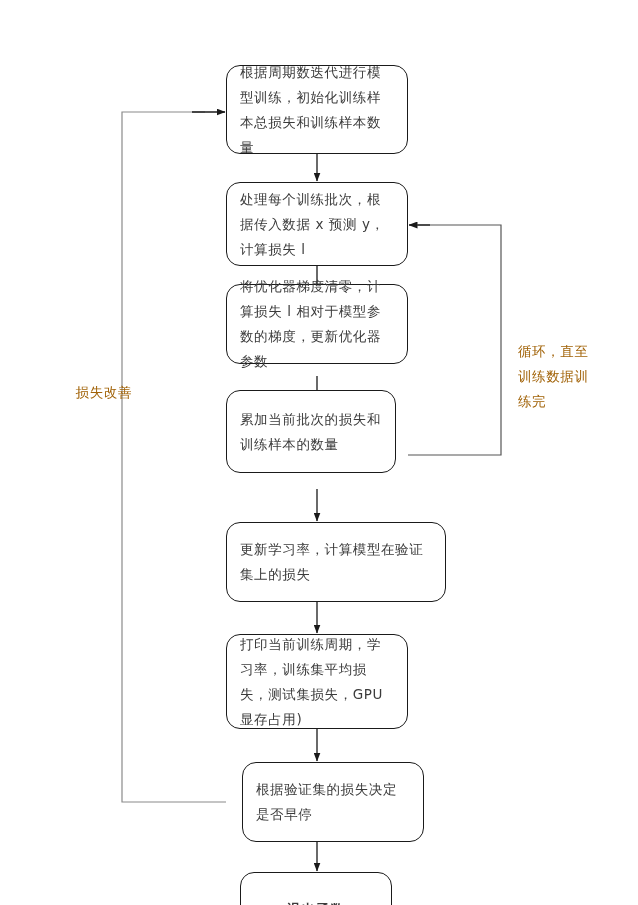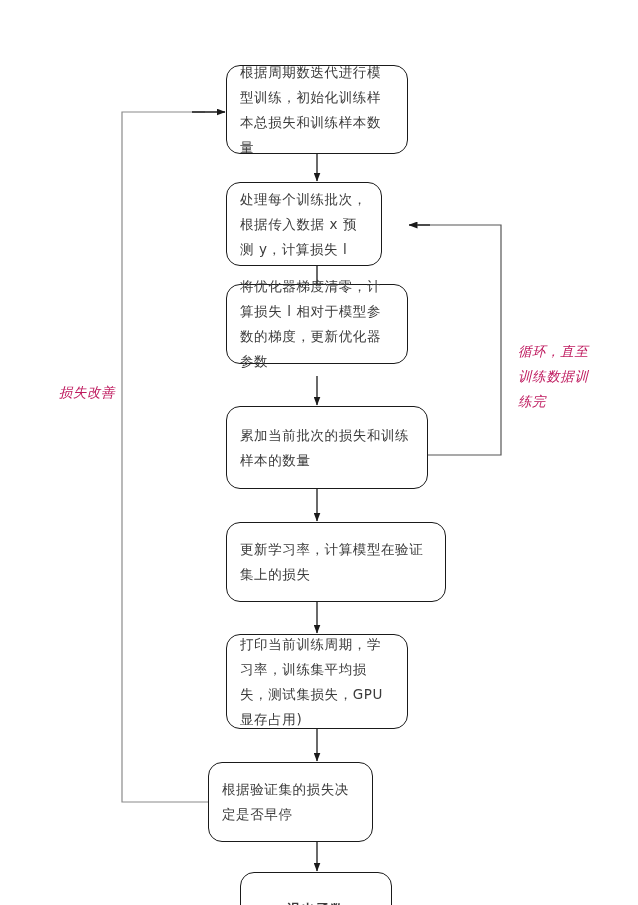--- a/index.html
+++ b/index.html
@@ -48,25 +48,24 @@
     word-break: break-word;
   }
   .node.center .node-text {
     text-align: center;
     letter-spacing: 1px;
   }
   .edge-label {
     position: absolute;
     font-size: 13.5px;
     line-height: 25px;
-    color: #be185d;
+    color: #a16207;
     letter-spacing: 0.6px;
     white-space: pre-wrap;
     background: transparent;
-    font-style: italic;
   }
 </style>
 </head>
 <body>
 
 <div id="canvas">
 
   <svg id="edges" viewBox="0 0 638 905" width="638" height="905" xmlns="http://www.w3.org/2000/svg">
     <defs>
       <marker id="arrowhead" markerWidth="9" markerHeight="7" refX="8.5" refY="3.5" orient="auto" markerUnits="userSpaceOnUse">
@@ -92,47 +91,47 @@
     <g stroke="#8a8a8a" stroke-width="1.2" fill="none">
       <path d="M 226 758 L 122 758 L 122 68 L 205 68"></path>
     </g>
     <line x1="192" y1="68" x2="225" y2="68" stroke="#1a1a1a" stroke-width="1.3" marker-end="url(#arrowhead)"></line>
   </svg>
 
   <div class="node" style="left:226px; top:21px; width:182px; height:89px;">
     <span class="node-text">根据周期数迭代进行模型训练，初始化训练样本总损失和训练样本数量</span>
   </div>
 
-  <div class="node" style="left:226px; top:138px; width:156px; height:84px;">
+  <div class="node" style="left:226px; top:138px; width:182px; height:84px;">
     <span class="node-text">处理每个训练批次，根据传入数据 x 预测 y，计算损失 l</span>
   </div>
 
   <div class="node" style="left:226px; top:240px; width:182px; height:80px;">
     <span class="node-text">将优化器梯度清零，计算损失 l 相对于模型参数的梯度，更新优化器参数</span>
   </div>
 
-  <div class="node" style="left:226px; top:362px; width:202px; height:83px;">
+  <div class="node" style="left:226px; top:346px; width:170px; height:83px;">
     <span class="node-text">累加当前批次的损失和训练样本的数量</span>
   </div>
 
   <div class="node" style="left:226px; top:478px; width:220px; height:80px;">
     <span class="node-text">更新学习率，计算模型在验证集上的损失</span>
   </div>
 
   <div class="node" style="left:226px; top:590px; width:182px; height:95px;align-items:center;">
     <span class="node-text">打印当前训练周期，学习率，训练集平均损失，测试集损失，GPU 显存占用)</span>
   </div>
 
-  <div class="node" style="left:208px; top:718px; width:165px; height:80px;">
+  <div class="node" style="left:242px; top:718px; width:182px; height:80px;">
     <span class="node-text">根据验证集的损失决定是否早停</span>
   </div>
 
   <div class="node center" style="left:240px; top:828px; width:152px; height:74px;font-weight:bold;">
     <span class="node-text">退出函数</span>
   </div>
 
-  <div class="edge-label" style="left:42px; top:336px; width:90px; text-align:center;">损失改善</div>
+  <div class="edge-label" style="left:42px; top:336px; width:90px; text-align:right;">损失改善</div>
 
   <div class="edge-label" style="left:518px; top:295px; width:100px; text-align:left;">循环，直至
 训练数据训
 练完</div>
 
 </div>
 
 </body></html>

